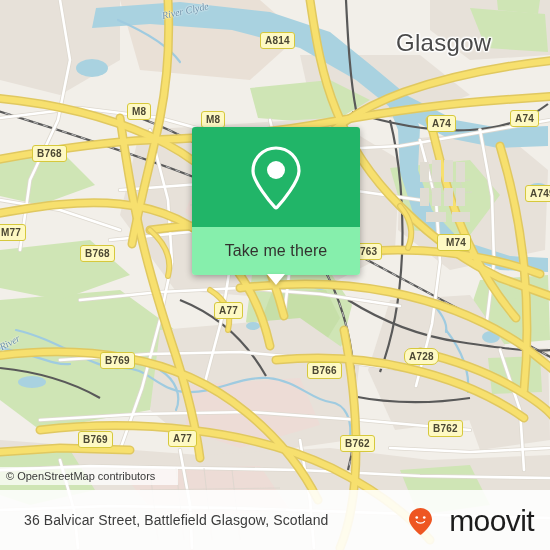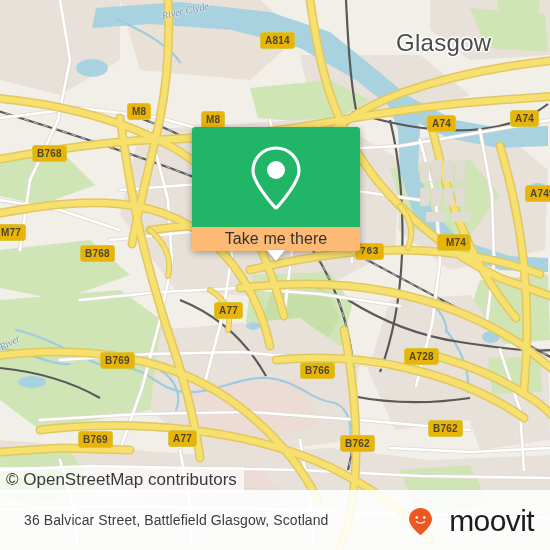--- a/index.html
+++ b/index.html
@@ -15,21 +15,21 @@
   #map{
     position:absolute;left:0;top:0;width:550px;height:550px;
     background:#f2efe9;
     overflow:hidden;
   }
   #map svg{position:absolute;left:0;top:0;}
 
   
   .shield{
     position:absolute;
-    background:#eab308;
+    background:#fef9c3;
     border:1px solid #d6c83c;
     border-radius:3px;
     color:#4b4733;
     font-size:10px;
     font-weight:bold;
     line-height:13px;
     padding:1px 4px 1px 4px;
     letter-spacing:.2px;
     white-space:nowrap;
     font-family:"Liberation Sans","DejaVu Sans",sans-serif;
@@ -64,22 +64,22 @@
     overflow:visible;
     z-index:40;
   }
   #card-green{
     height:100px;
     background:#21b568;
     border-radius:3px 3px 0 0;
     display:flex;align-items:center;justify-content:center;
   }
   #card-white{
-    height:24px;
-    background:#fdba74;
+    height:48px;
+    background:#86efac;
     border-radius:0 0 3px 3px;
     display:flex;align-items:center;justify-content:center;
     position:relative;
   }
   #card-label{
     color:#33322f;
     font-size:16px;
     letter-spacing:.1px;
   }
   #card-tail{
@@ -90,22 +90,22 @@
     border-right:9px solid transparent;
     border-top:11px solid #ffffff;
     filter:drop-shadow(0 2px 2px rgba(0,0,0,.22));
   }
 
   
   #attrib{
     position:absolute;left:0;top:467px;
     background:rgba(255,255,255,.72);
     color:#3a3a3a;
-    font-size:17px;
-    padding:3px 7px 3px 6px;
+    font-size:11px;
+    padding:3px 23px 3px 6px;
     z-index:30;
     white-space:nowrap;
   }
 
   
   #bottombar{
     position:absolute;left:0;top:490px;width:550px;height:60px;
     background:rgba(255,255,255,.88);
     display:flex;align-items:center;
     z-index:50;
@@ -359,25 +359,25 @@
     <div class="shield" style="left:260px;top:32px;">A814</div>
     <div class="shield" style="left:127px;top:103px;">M8</div>
     <div class="shield" style="left:201px;top:111px;">M8</div>
     <div class="shield" style="left:427px;top:115px;">A74</div>
     <div class="shield" style="left:510px;top:110px;">A74</div>
     <div class="shield" style="left:32px;top:145px;">B768</div>
     <div class="shield" style="left:525px;top:185px;">A749</div>
     <div class="shield" style="left:-4px;top:224px;">M77</div>
     <div class="shield" style="left:80px;top:245px;">B768</div>
     <div class="shield" style="left:437px;top:234px;padding-left:8px;">M74</div>
-    <div class="shield" style="left:355px;top:243px;font-family:Liberation Mono, monospace;">763</div>
+    <div class="shield" style="left:355px;top:243px;">763</div>
     <div class="shield" style="left:214px;top:302px;">A77</div>
     <div class="shield" style="left:100px;top:352px;">B769</div>
-    <div class="shield" style="left:300px;top:362px;">B766</div>
-    <div class="shield" style="left:404px;top:348px;">A728</div>
+    <div class="shield" style="left:307px;top:362px;">B766</div>
+    <div class="shield" style="left:404px;top:348px;border-radius:7px;">A728</div>
     <div class="shield" style="left:168px;top:430px;">A77</div>
     <div class="shield" style="left:78px;top:431px;">B769</div>
     <div class="shield" style="left:340px;top:435px;">B762</div>
     <div class="shield" style="left:428px;top:420px;">B762</div>
   </div>
 
   <div id="card">
     <div id="card-green">
       <svg width="56" height="66" viewBox="0 0 56 66">
         <path d="M28 4 C15.3 4 5 14.3 5 27 C5 37.5 22 58 27 63.3 C27.5 63.8 28.5 63.8 29 63.3

